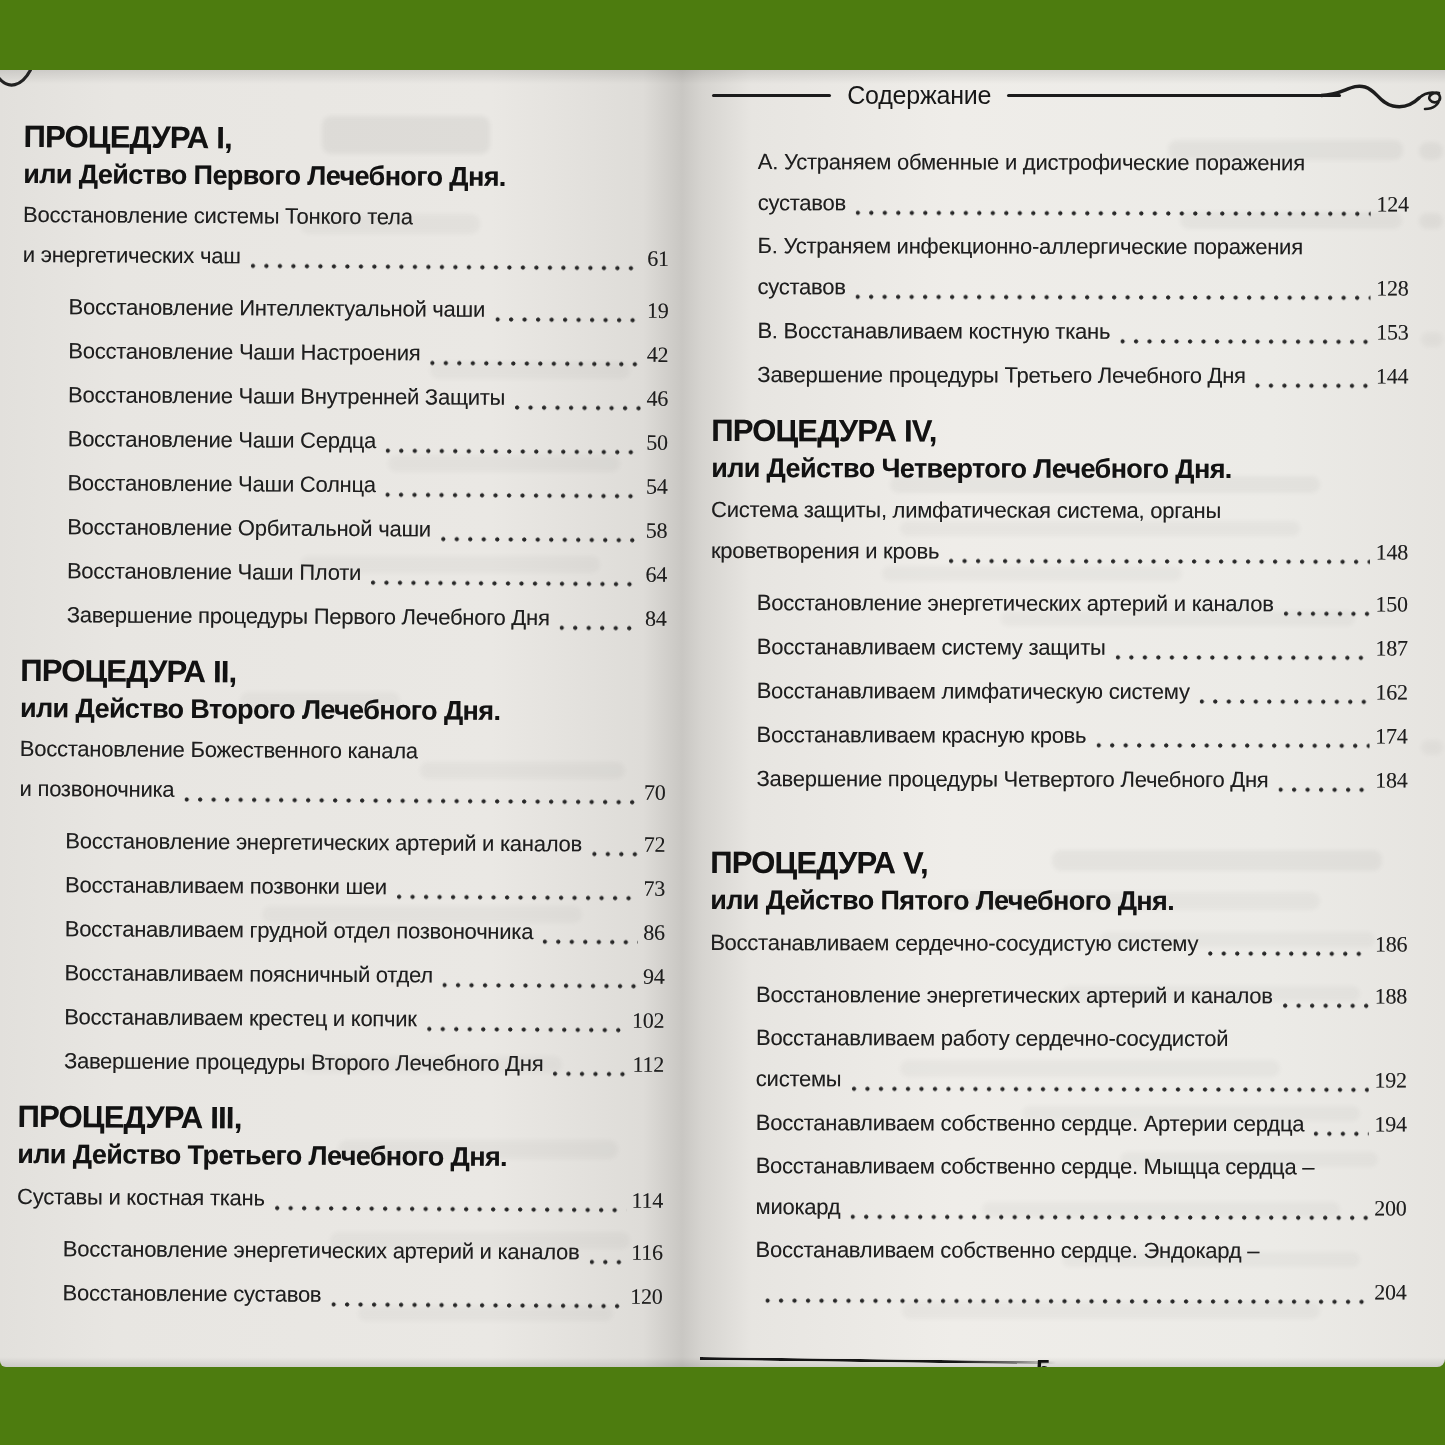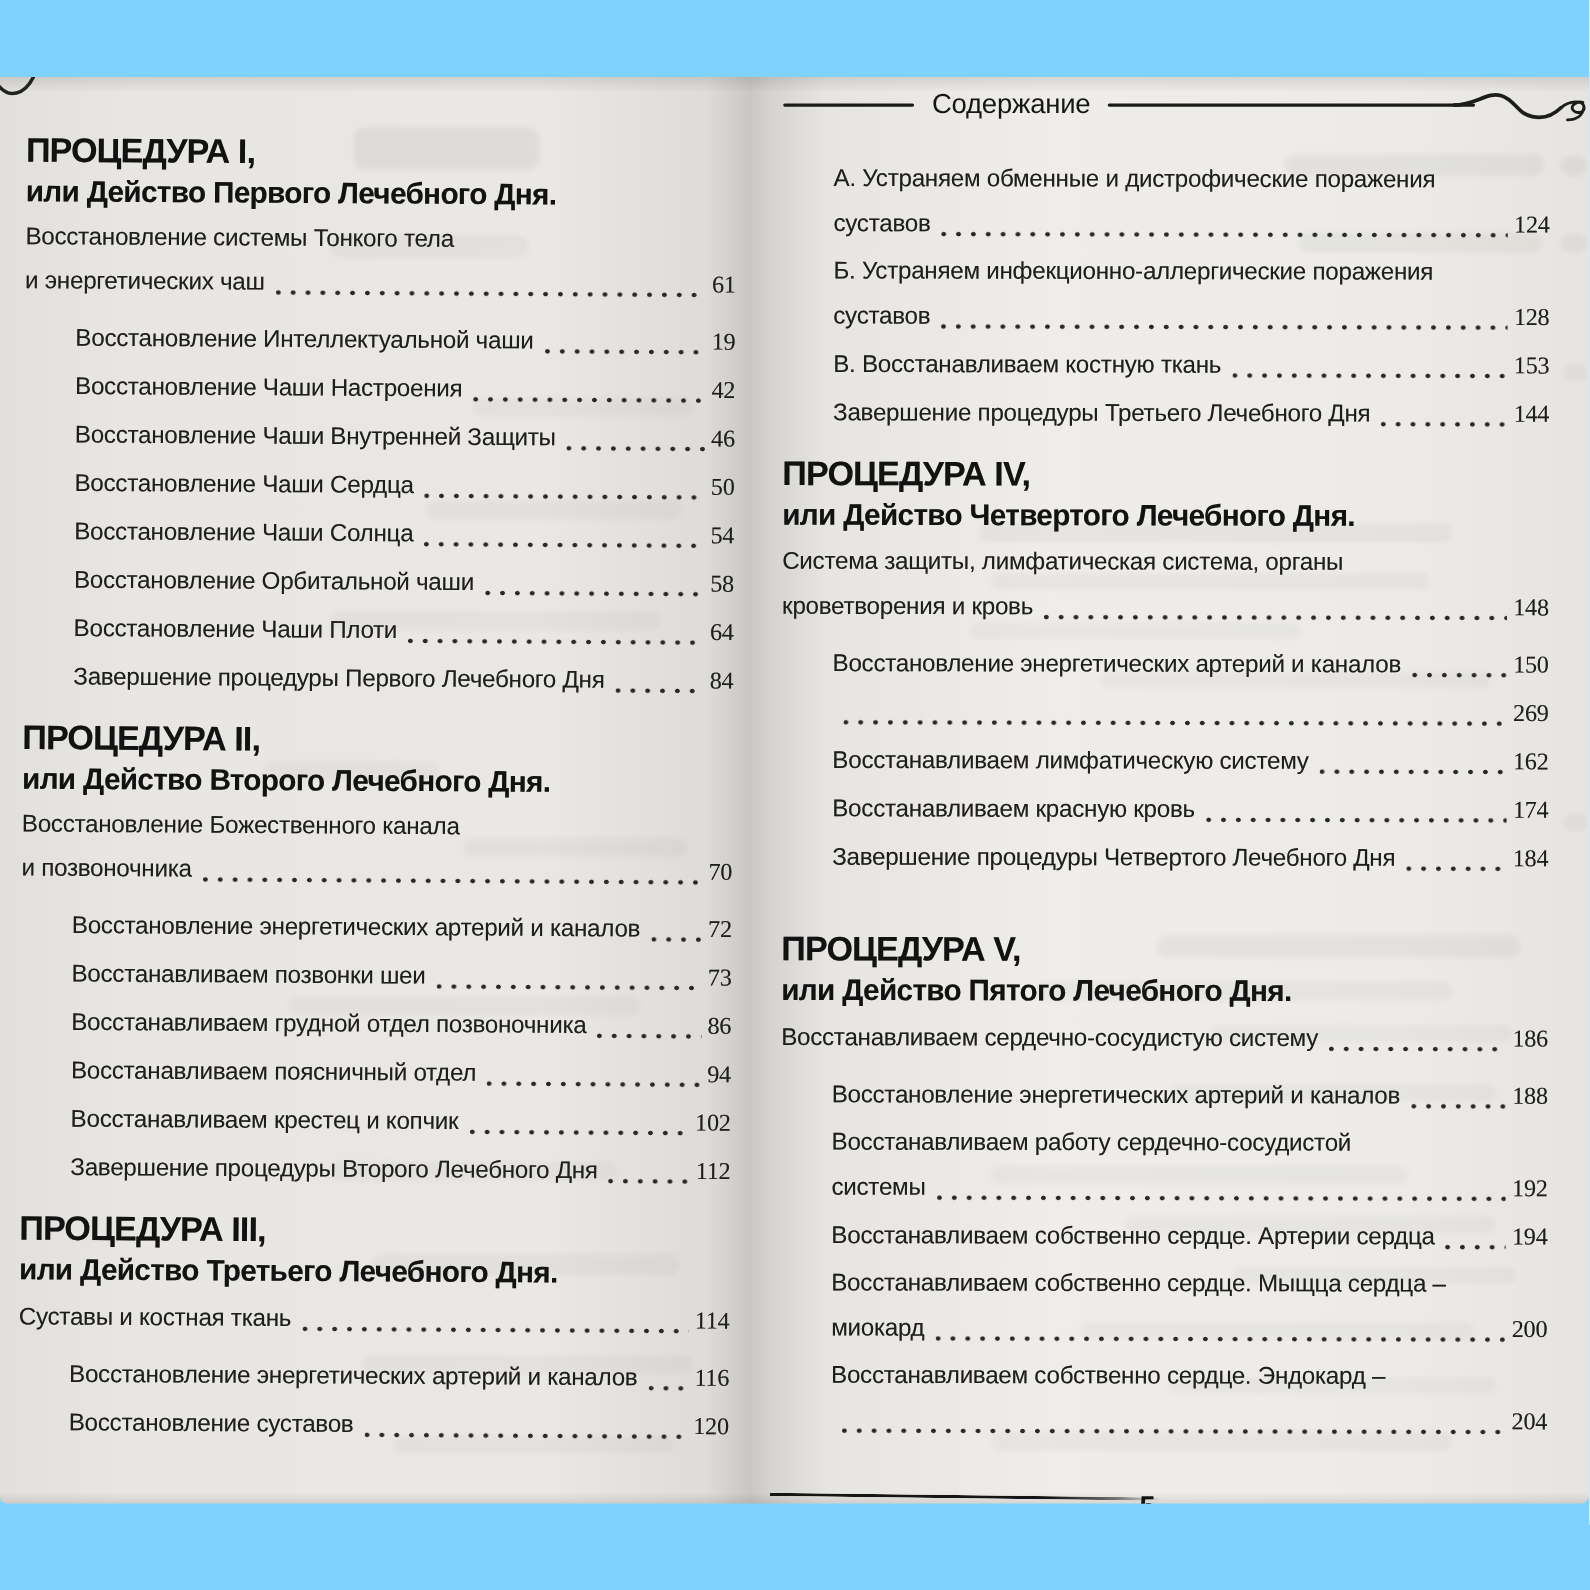--- a/index.html
+++ b/index.html
@@ -1,17 +1,17 @@
 <!DOCTYPE html>
 <html><head>
 <meta charset="utf-8">
 <style>
   html,body{margin:0;padding:0;background:#ffffff;}
   #canvas{
-    position:relative;width:1445px;height:1445px;background:#7dd3fc;overflow:hidden;
+    position:relative;width:1445px;height:1445px;background:#4d7c0f;overflow:hidden;
     font-family:"Liberation Sans", sans-serif;color:#1e1e1e;
   }
   
   #paper{
     position:absolute;left:0;top:70px;width:1445px;height:1297px;overflow:hidden;
     background:
       linear-gradient(180deg, rgba(0,0,0,0.10) 0px, rgba(0,0,0,0.0) 14px),
       linear-gradient(90deg,
         #e2e0dc 0%, #e8e6e2 8%, #eae8e4 34%,
         #dedcd8 44.5%, #c9c7c3 47.2%, #d6d4d0 48.6%,
@@ -291,22 +291,23 @@
           </div>
           <div class="toc-entry indent">
             <div class="row">
               <span class="label">Восстановление энергетических артерий и каналов</span>
               <span class="dots"></span>
               <span class="num">150</span>
             </div>
           </div>
           <div class="toc-entry indent">
             <div class="row">
-              <span class="dots"></span>
-              <span class="num">269</span>
+              <span class="label">Восстанавливаем систему защиты</span>
+              <span class="dots"></span>
+              <span class="num">187</span>
             </div>
           </div>
           <div class="toc-entry indent">
             <div class="row">
               <span class="label">Восстанавливаем лимфатическую систему</span>
               <span class="dots"></span>
               <span class="num">162</span>
             </div>
           </div>
           <div class="toc-entry indent">

